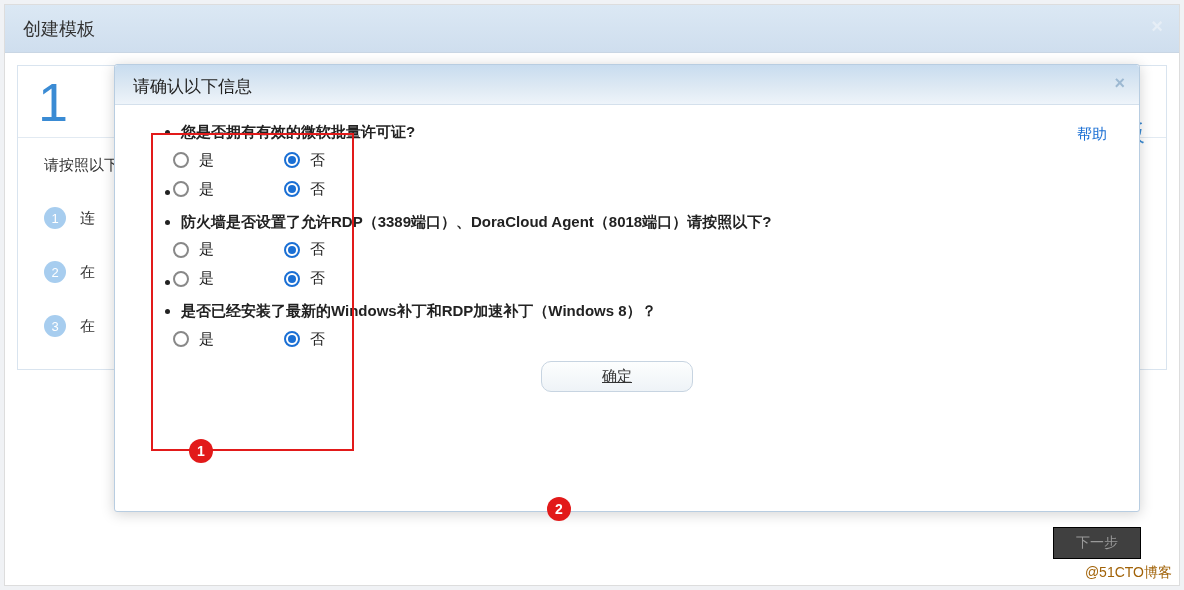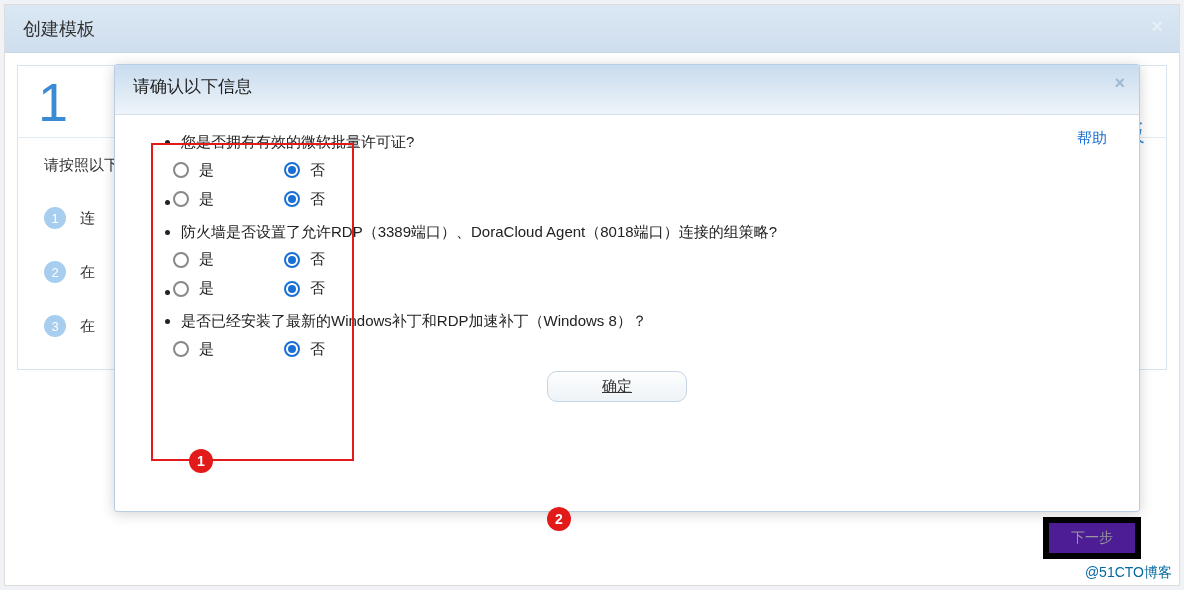--- a/index.html
+++ b/index.html
@@ -91,48 +91,48 @@
       display: flex;
       align-items: center;
       justify-content: center;
       font-size: 13px;
     }
     .next-btn {
       position: absolute;
       right: 38px;
       bottom: 26px;
       padding: 6px 22px;
-      border: 6px solid #000000;
-      background: #4c1d95;
+      border: 1px solid #000000;
+      background: #404040;
       color: #999;
       font-size: 14px;
     }
     .watermark {
       position: absolute;
       right: 12px;
       bottom: 8px;
-      color: #0369a1;
+      color: #a16207;
       font-size: 14px;
     }
 
     
     .modal {
       position: absolute;
       left: 114px;
       top: 64px;
       width: 1026px;
       height: 448px;
       background: #fff;
       border: 1px solid #b8cde1;
       border-radius: 3px;
       box-shadow: 0 2px 14px rgba(0,0,0,0.18);
       z-index: 100;
     }
     .modal-header {
-      height: 50px;
+      height: 40px;
       background: linear-gradient(180deg,#c8dcef 0%,#dfeaf4 60%,#eef4fa 100%);
       padding: 10px 18px;
       font-size: 17px;
       color: #222;
       border-bottom: 1px solid #d4e0ec;
       position: relative;
       border-radius: 3px 3px 0 0;
     }
     .modal-close {
       position: absolute;
@@ -144,33 +144,33 @@
     }
     .modal-body {
       padding: 14px 44px 14px 36px;
       position: relative;
       font-size: 15px;
       color: #222;
     }
     .help-link {
       position: absolute;
       right: 32px;
-      top: 14px;
+      top: 20px;
       color: #1a6fd4;
       font-size: 15px;
       cursor: pointer;
     }
     ul.questions {
       list-style: disc;
       padding-left: 30px;
     }
     ul.questions > li {
       margin-bottom: 10px;
     }
-    .q-text { line-height: 1.7; }
+    .q-text { line-height: 1.7; font-weight: bold; }
     .opts {
       display: flex;
       align-items: center;
       gap: 70px;
       margin: 6px 0 4px -8px;
     }
     .opt {
       display: flex;
       align-items: center;
       gap: 10px;
@@ -217,21 +217,21 @@
       z-index: 5;
     }
     .ann-1 { left: 74px; top: 334px; }
     .ann-2 { left: 432px; top: 392px; }
     
     .confirm-btn {
       display: block;
       margin: 12px auto 0;
       position: relative;
       left: -6px;
-      width: 140px;
+      width: 152px;
       padding: 5px 0;
       text-align: center;
       border: 1px solid #c7d4e1;
       background: linear-gradient(180deg,#fdfefe,#eef3f7);
       border-radius: 10px;
       font-size: 15px;
       color: #333;
       cursor: pointer;
       text-decoration: underline;
     }
@@ -299,21 +299,21 @@
               <span class="radio"></span>
               <span>是</span>
             </label>
             <label class="opt">
               <span class="radio checked"></span>
               <span>否</span>
             </label>
           </div>
         </li>
         <li>
-          <div class="q-text">防火墙是否设置了允许RDP（3389端口）、DoraCloud Agent（8018端口）连接的组策略?</div>
+          <div class="q-text">防火墙是否设置了允许RDP（3389端口）、DoraCloud Agent（8018端口）请按照以下?</div>
           <div class="opts">
             <label class="opt">
               <span class="radio"></span>
               <span>是</span>
             </label>
             <label class="opt">
               <span class="radio checked"></span>
               <span>否</span>
             </label>
           </div>

